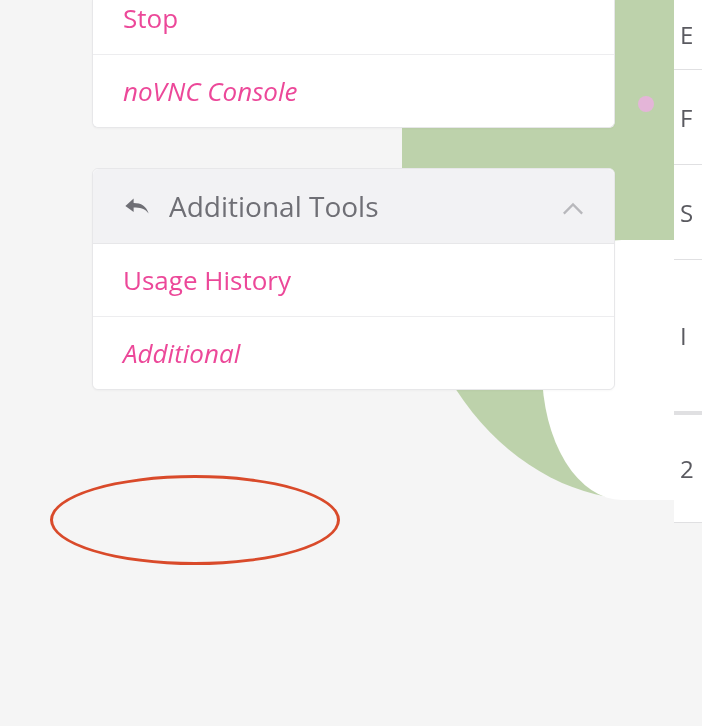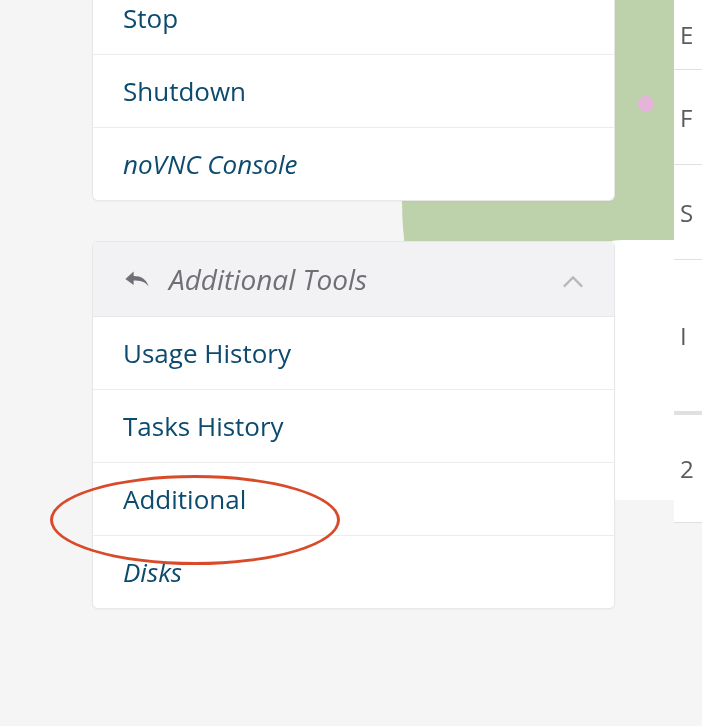--- a/index.html
+++ b/index.html
@@ -59,31 +59,30 @@
     }
     .panel-header {
       background: #f2f2f4;
       padding: 18px 30px;
       display: flex;
       align-items: center;
       gap: 18px;
       border-bottom: 1px solid #e7e7e9;
       border-radius: 6px 6px 0 0;
       position: relative;
-      font-style: italic;
     }
     .panel-header-title {
       font-size: 28px;
       color: #6f6f75;
       font-weight: 400;
     }
     .panel-list-item {
       padding: 18px 30px;
       font-size: 26px;
-      color: #0c4a6e;
+      color: #ec4899;
       border-bottom: 1px solid #ededef;
       background: #ffffff;
       cursor: pointer;
     }
     .panel-list-item:last-child {
       border-bottom: none;
       border-radius: 0 0 6px 6px;
       font-style: italic;
     }
     .panel-list-item.cut-top {
@@ -150,23 +149,20 @@
 
 <div class="bg-decoration bg-green"></div>
 <div class="bg-decoration bg-white-cloud"></div>
 <div class="bg-decoration bg-pink-dot"></div>
 
 <div class="content-wrap">
 
   <div class="panel" style="border-top:none; border-top-left-radius:0; border-top-right-radius:0;">
     <div class="panel-list-item cut-top">
       <span>Stop</span>
-    </div>
-    <div class="panel-list-item">
-      <span>Shutdown</span>
     </div>
     <div class="panel-list-item">
       <span>noVNC Console</span>
     </div>
   </div>
 
   <div class="panel">
     <div class="panel-header">
       <span class="reply-icon">
         <svg viewBox="0 0 512 512">
@@ -177,27 +173,21 @@
       <span class="chevron">
         <svg viewBox="0 0 24 14">
             <polyline points="2,12 12,2 22,12"></polyline>
           </svg>
       </span>
     </div>
     <div class="panel-list-item">
       <span>Usage History</span>
     </div>
     <div class="panel-list-item">
-      <span>Tasks History</span>
-    </div>
-    <div class="panel-list-item">
       <span>Additional</span>
-    </div>
-    <div class="panel-list-item">
-      <span>Disks</span>
     </div>
   </div>
 
 </div>
 
 <div class="highlight-ellipse"></div>
 
 <div class="right-glimpse">
   <div class="right-row" style="height:70px; margin-top:0;">
       <span>E</span>

